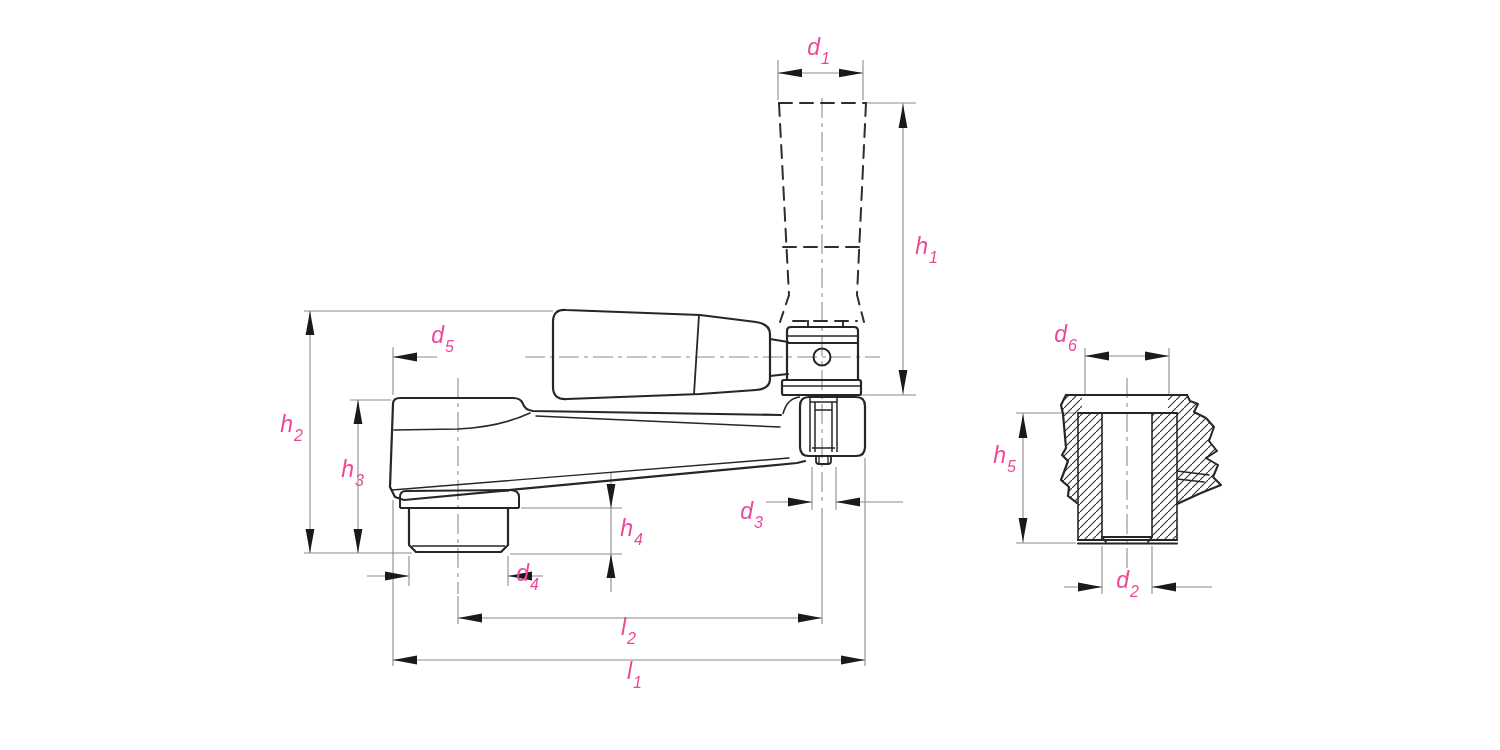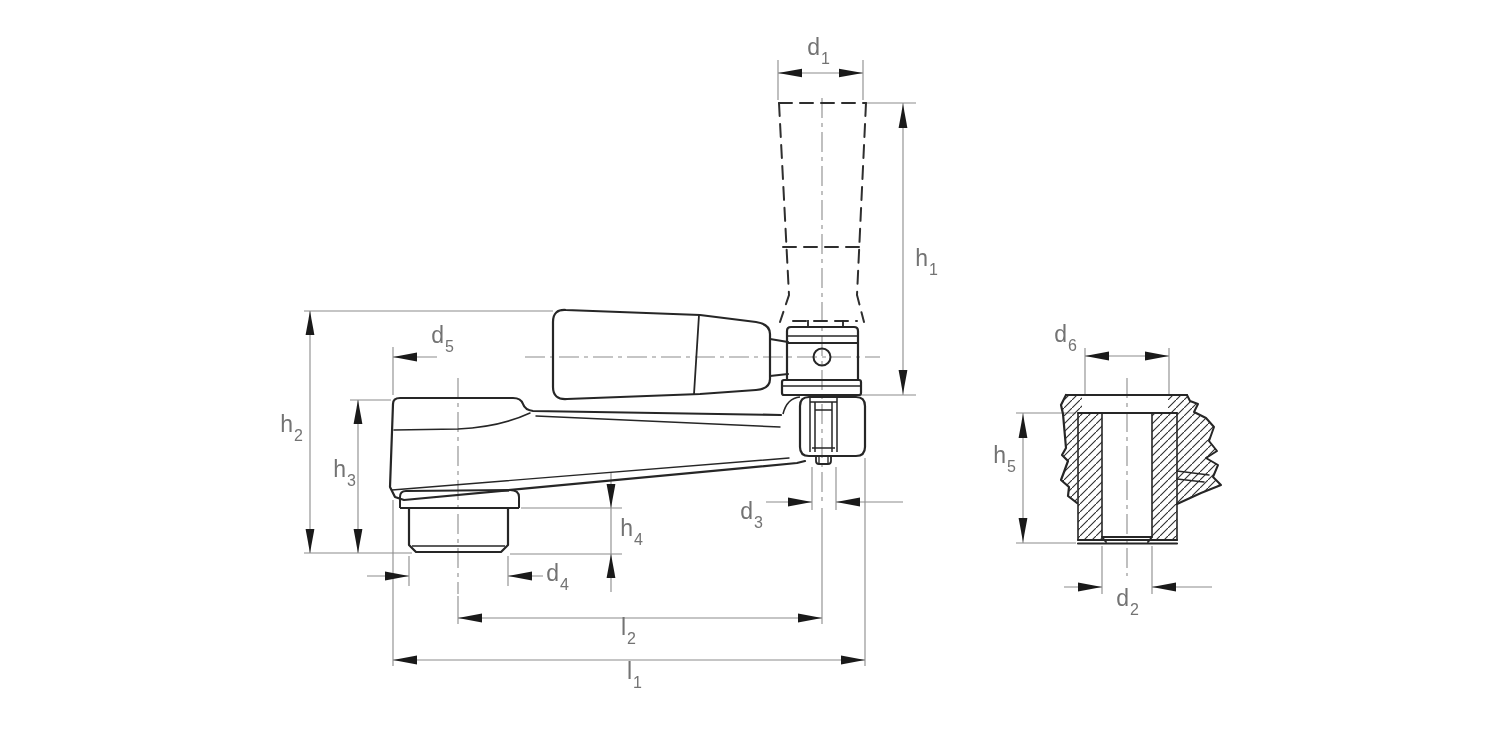--- a/index.html
+++ b/index.html
@@ -1,20 +1,20 @@
 <!DOCTYPE html>
 <html><head>
 <meta charset="utf-8">
 <style>
   html,body{margin:0;padding:0;background:#ffffff;}
   #page{position:relative;width:1500px;height:750px;background:#ffffff;overflow:hidden;
         font-family:"Liberation Sans", sans-serif;}
   #page svg{position:absolute;left:0;top:0;}
-  .dim{position:absolute;transform:translate(-50%,-50%);color:#737373;
-       font-size:23px;line-height:1;white-space:nowrap;}
+  .dim{position:absolute;transform:translate(-50%,-50%);color:#ec4899;
+       font-size:23px;line-height:1;white-space:nowrap;font-style:italic;}
   .dim sub{font-size:16px;line-height:1;position:relative;top:3px;left:1px;}
 </style>
 </head>
 <body>
 
 <div id="page">
 
 <svg width="1500" height="750" viewBox="0 0 1500 750">
   <defs>
     <pattern id="hatch" patternUnits="userSpaceOnUse" width="8" height="8">
@@ -161,26 +161,26 @@
       <path stroke-width="1.6" d="M1078,413 V540 M1102,413 V537 M1152,413 V537 M1177,413 V540"></path>
       <path stroke-width="2.2" d="M1078,540 H1177 M1078,543.5 H1177"></path>
       <path stroke-width="2" d="M1102,537 H1152 M1102,537 L1106,542 M1152,537 L1148,542"></path>
       <path stroke-width="2" d="M1187,395 L1190,401 L1198,404 L1194,412 L1206,418 L1214,427 L1209,441 L1217,451 L1206,458 L1218,465 L1213,477 L1221,485 L1201,493 L1177,504"></path>
       <path stroke-width="1.5" d="M1177,471 L1209,475 M1177,479 L1204,482"></path>
     </g>
   </g>
 </svg>
 
 <div class="dim" style="left:818px;top:50px"><span>d</span><sub>1</sub></div>
-<div class="dim" style="left:926px;top:261px"><span>h</span><sub>1</sub></div>
+<div class="dim" style="left:926px;top:249px"><span>h</span><sub>1</sub></div>
 <div class="dim" style="left:442px;top:338px"><span>d</span><sub>5</sub></div>
 <div class="dim" style="left:291px;top:427px"><span>h</span><sub>2</sub></div>
-<div class="dim" style="left:344px;top:472px"><span>h</span><sub>3</sub></div>
+<div class="dim" style="left:352px;top:472px"><span>h</span><sub>3</sub></div>
 <div class="dim" style="left:631px;top:531px"><span>h</span><sub>4</sub></div>
 <div class="dim" style="left:751px;top:514px"><span>d</span><sub>3</sub></div>
-<div class="dim" style="left:557px;top:576px"><span>d</span><sub>4</sub></div>
+<div class="dim" style="left:527px;top:576px"><span>d</span><sub>4</sub></div>
 <div class="dim" style="left:628px;top:630px"><span>l</span><sub>2</sub></div>
 <div class="dim" style="left:634px;top:674px"><span>l</span><sub>1</sub></div>
 <div class="dim" style="left:1065px;top:337px"><span>d</span><sub>6</sub></div>
 <div class="dim" style="left:1004px;top:458px"><span>h</span><sub>5</sub></div>
-<div class="dim" style="left:1127px;top:601px"><span>d</span><sub>2</sub></div>
+<div class="dim" style="left:1127px;top:583px"><span>d</span><sub>2</sub></div>
 
 </div>
 
 </body></html>

